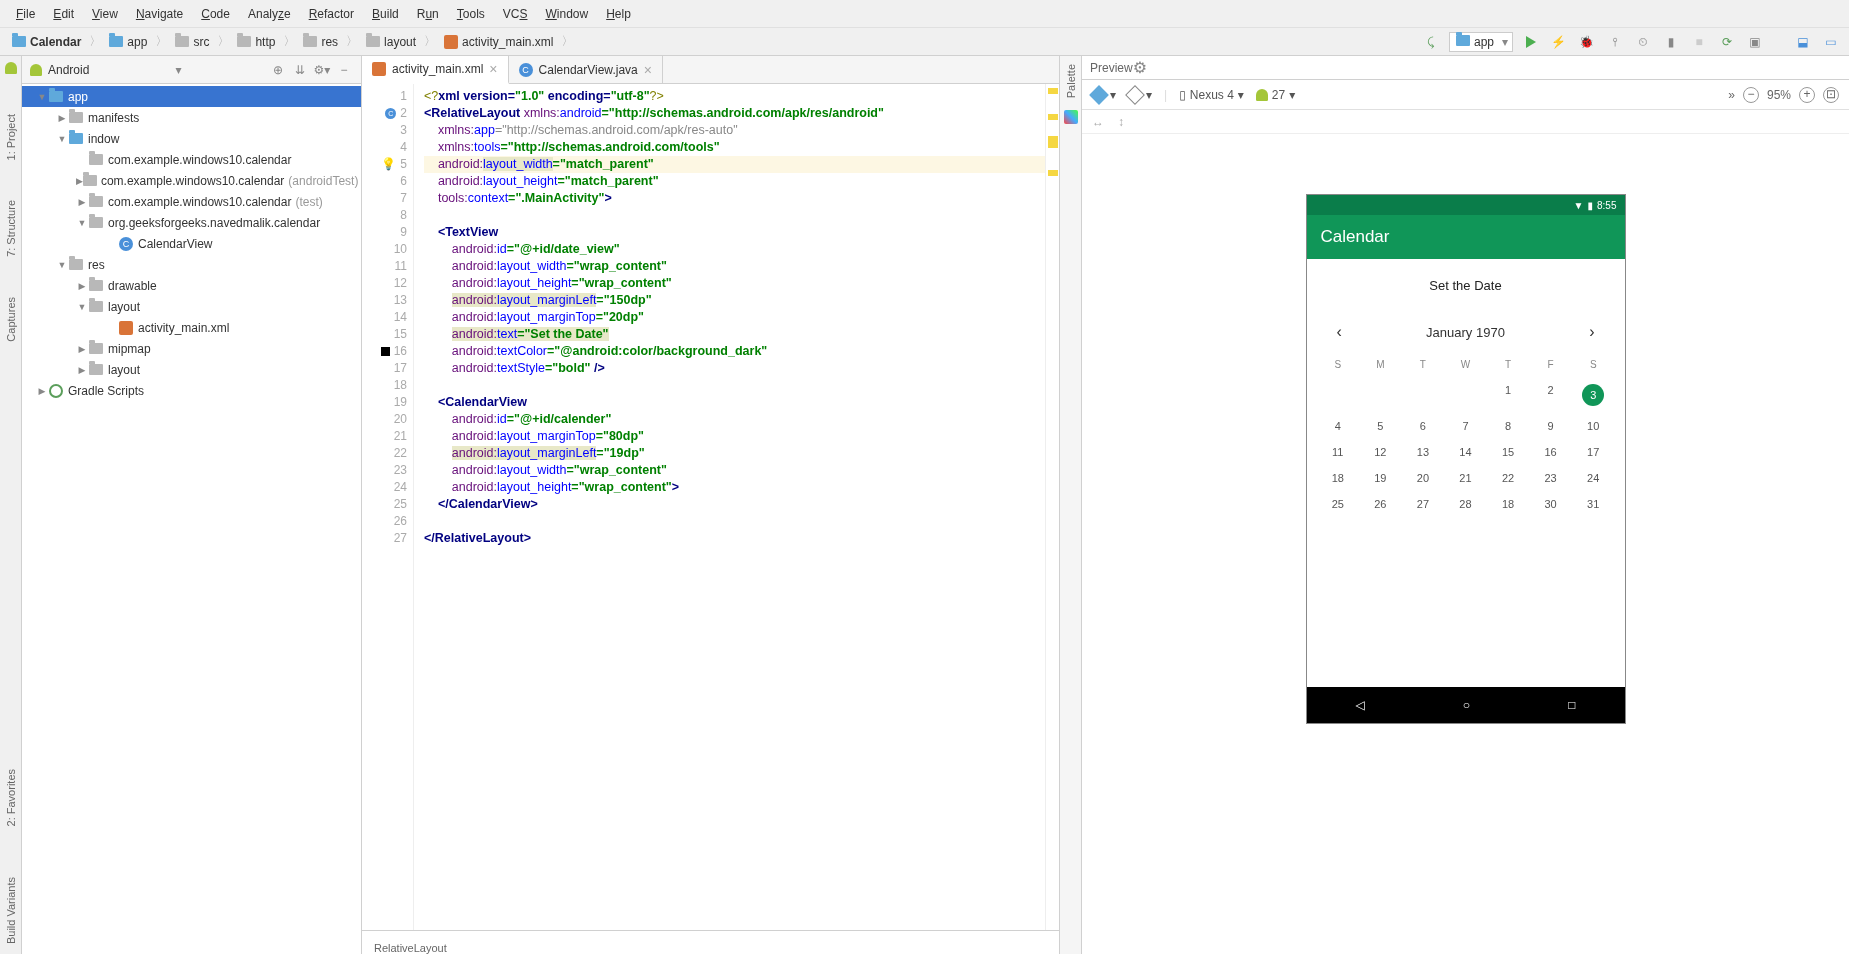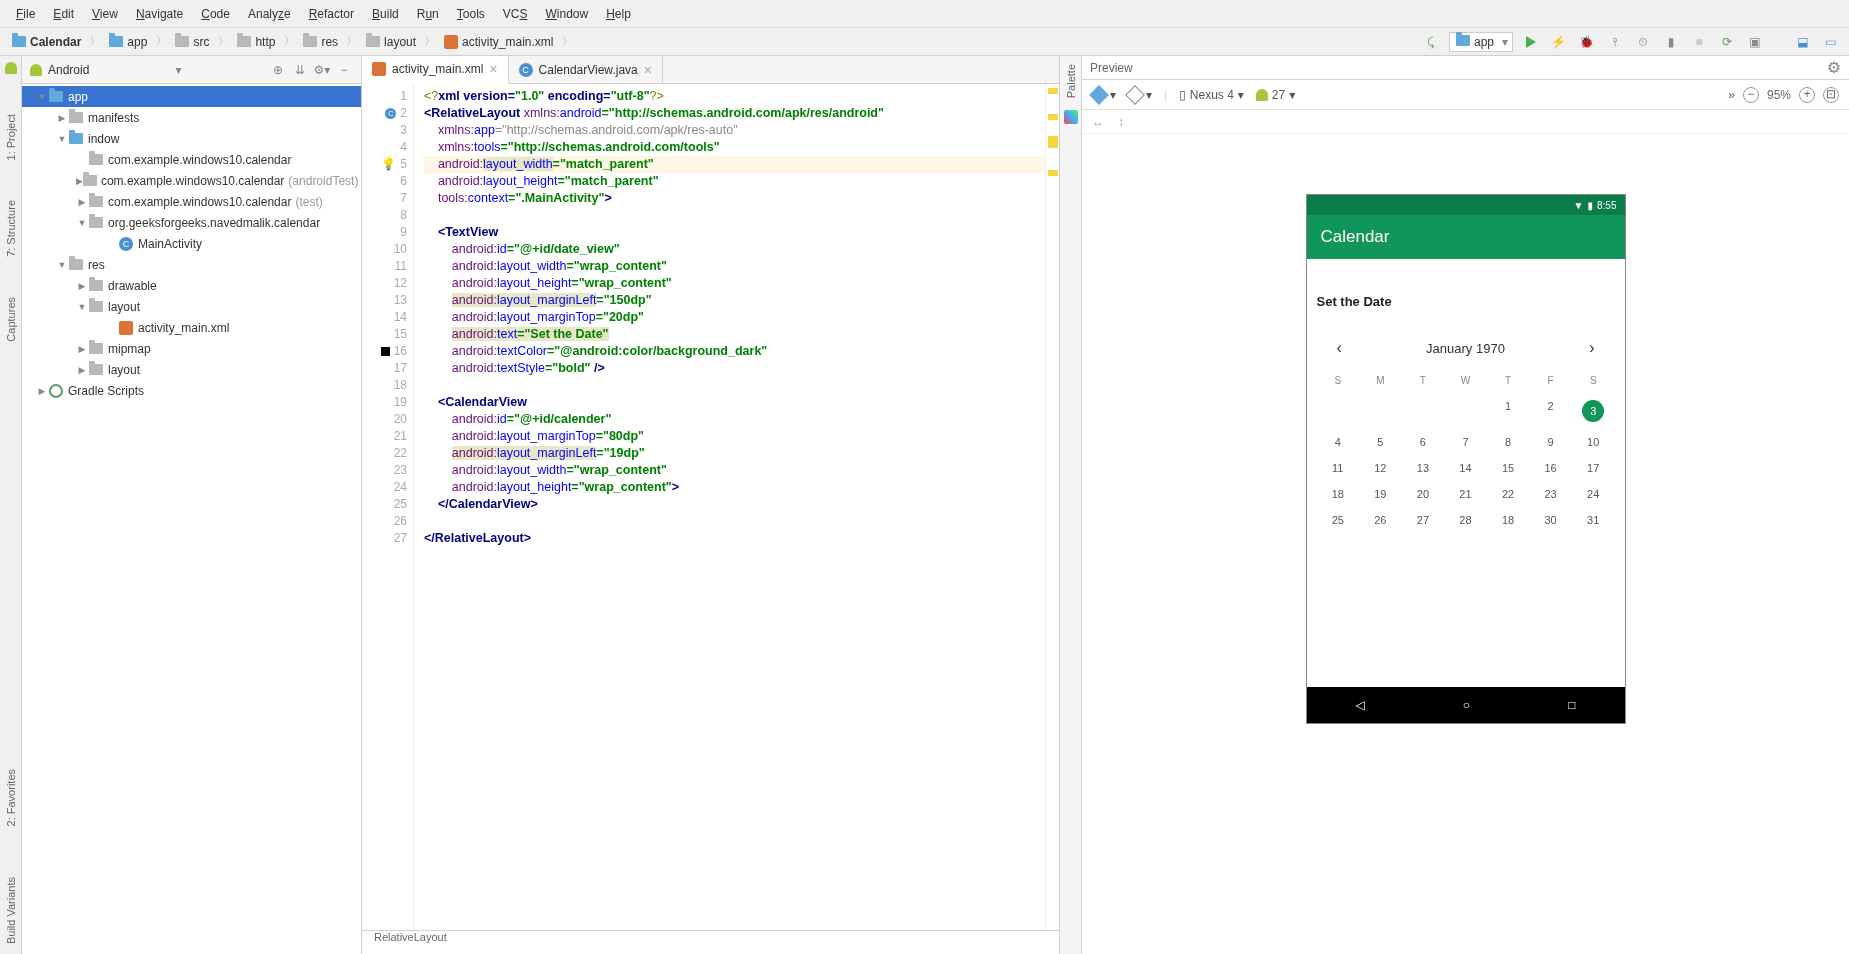--- a/index.html
+++ b/index.html
@@ -54,48 +54,48 @@
 .code .line { height: 17px; }
 .hl-line { background: #fdf7e3; display: inline-block; width: 100%; }
 
 .c-tag { color: #000080; font-weight: bold; }
 .c-attr-ns { color: #660e7a; }
 .c-attr { color: #0000ff; }
 .c-str { color: #008000; font-weight: bold; }
 .c-decl { color: #808000; }
 .c-hlattr { background: #e8e8c8; }
 
-.editor-footer { height: 24px; border-top: 1px solid #d0d0d0; display: flex; align-items: flex-start; padding: 0 12px; color: #666; font-size: 11px; background: #fff; }
+.editor-footer { height: 24px; border-top: 1px solid #d0d0d0; display: flex; align-items: flex-end; padding: 0 12px; color: #666; font-size: 11px; background: #fff; }
 .editor-modetabs { height: 28px; border-top: 1px solid #d0d0d0; display: flex; background: #f0f0f0; }
 .mode-tab { padding: 5px 14px; border-right: 1px solid #d0d0d0; cursor: pointer; }
 .mode-tab.active { background: #fff; }
 
 
 .marker-strip { width: 14px; background: #fff; border-left: 1px solid #eee; position: relative; }
 .marker { position: absolute; left: 2px; width: 10px; height: 6px; }
 
 
 .preview-panel { width: 790px; border-left: 1px solid #d0d0d0; display: flex; background: #fff; }
 .palette-strip { width: 22px; background: #f5f5f5; border-right: 1px solid #d0d0d0; display: flex; flex-direction: column; align-items: center; padding-top: 8px; gap: 6px; }
 .palette-label { writing-mode: vertical-rl; transform: rotate(180deg); font-size: 11px; color: #666; margin-bottom: 6px; }
 .preview-body { flex: 1; display: flex; flex-direction: column; }
-.preview-header { height: 24px; border-bottom: 1px solid #d0d0d0; display: flex; align-items: center; padding: 0 8px; color: #666; justify-content: space-between; }
+.preview-header { height: 24px; border-bottom: 1px solid #d0d0d0; display: flex; align-items: center; padding: 0 8px; color: #666; }
 .preview-tools { height: 30px; border-bottom: 1px solid #e0e0e0; display: flex; align-items: center; padding: 0 10px; gap: 12px; justify-content: space-between; }
 .preview-tools-left { display: flex; align-items: center; gap: 12px; }
 .preview-tools-right { display: flex; align-items: center; gap: 8px; color: #666; }
 .p-select { display: flex; align-items: center; gap: 4px; color: #555; cursor: pointer; }
 .preview-nav { height: 24px; border-bottom: 1px solid #eee; display: flex; align-items: center; padding: 0 10px; gap: 14px; color: #aaa; }
 .preview-canvas { flex: 1; display: flex; justify-content: center; padding-top: 60px; background: #fff; overflow: auto; }
 
 
 .phone { width: 320px; height: 530px; border: 1px solid #888; background: #fff; display: flex; flex-direction: column; }
 .phone-status { height: 20px; background: #0a7d4a; color: #fff; display: flex; justify-content: flex-end; align-items: center; padding: 0 8px; gap: 4px; font-size: 10px; }
 .phone-appbar { height: 44px; background: #109658; color: #fff; display: flex; align-items: center; padding: 0 14px; font-size: 17px; }
 .phone-content { flex: 1; background: #fff; padding: 10px 10px 0 10px; }
-.phone-title { text-align: left; font-weight: bold; font-size: 13px; margin: 25px 0 30px 0; color: #222; }
+.phone-title { text-align: center; font-weight: normal; font-size: 13px; margin: 9px 0 30px 0; color: #222; }
 .cal-header { display: flex; justify-content: space-between; align-items: center; padding: 0 20px; font-size: 13px; color: #333; margin-bottom: 18px; }
 .cal-grid { display: grid; grid-template-columns: repeat(7, 1fr); text-align: center; font-size: 11px; color: #555; row-gap: 14px; }
 .cal-dow { color: #888; font-size: 10px; }
 .cal-day.sel { background: #109658; color: #fff; border-radius: 50%; width: 22px; height: 22px; line-height: 22px; margin: 0 auto; }
 .phone-navbar { height: 36px; background: #000; display: flex; justify-content: space-around; align-items: center; color: #fff; }
 
 
 .ico { display: inline-block; }
 .ico-folder { width: 14px; height: 11px; background: #5fa9db; border-radius: 1px; position: relative; }
 .ico-folder::before { content: ""; position: absolute; top: -3px; left: 0; width: 6px; height: 3px; background: #5fa9db; border-radius: 1px 1px 0 0; }
@@ -260,21 +260,21 @@
           <span class="tree-icon">
             <span class="ico ico-folder gray"></span>
           </span>
           <span class="tree-label">org.geeksforgeeks.navedmalik.calendar</span>
         </div>
       <div class="tree-node" style="padding-left:84px">
           <span class="tree-arrow"></span>
           <span class="tree-icon">
             <span class="ico-class">C</span>
           </span>
-          <span class="tree-label">MainActivity</span>
+          <span class="tree-label">CalendarView</span>
         </div>
       <div class="tree-node" style="padding-left:34px">
           <span class="tree-arrow">▼</span>
           <span class="tree-icon">
             <span class="ico ico-folder gray"></span>
           </span>
           <span class="tree-label">res</span>
         </div>
       <div class="tree-node" style="padding-left:54px">
           <span class="tree-arrow">▶</span>

